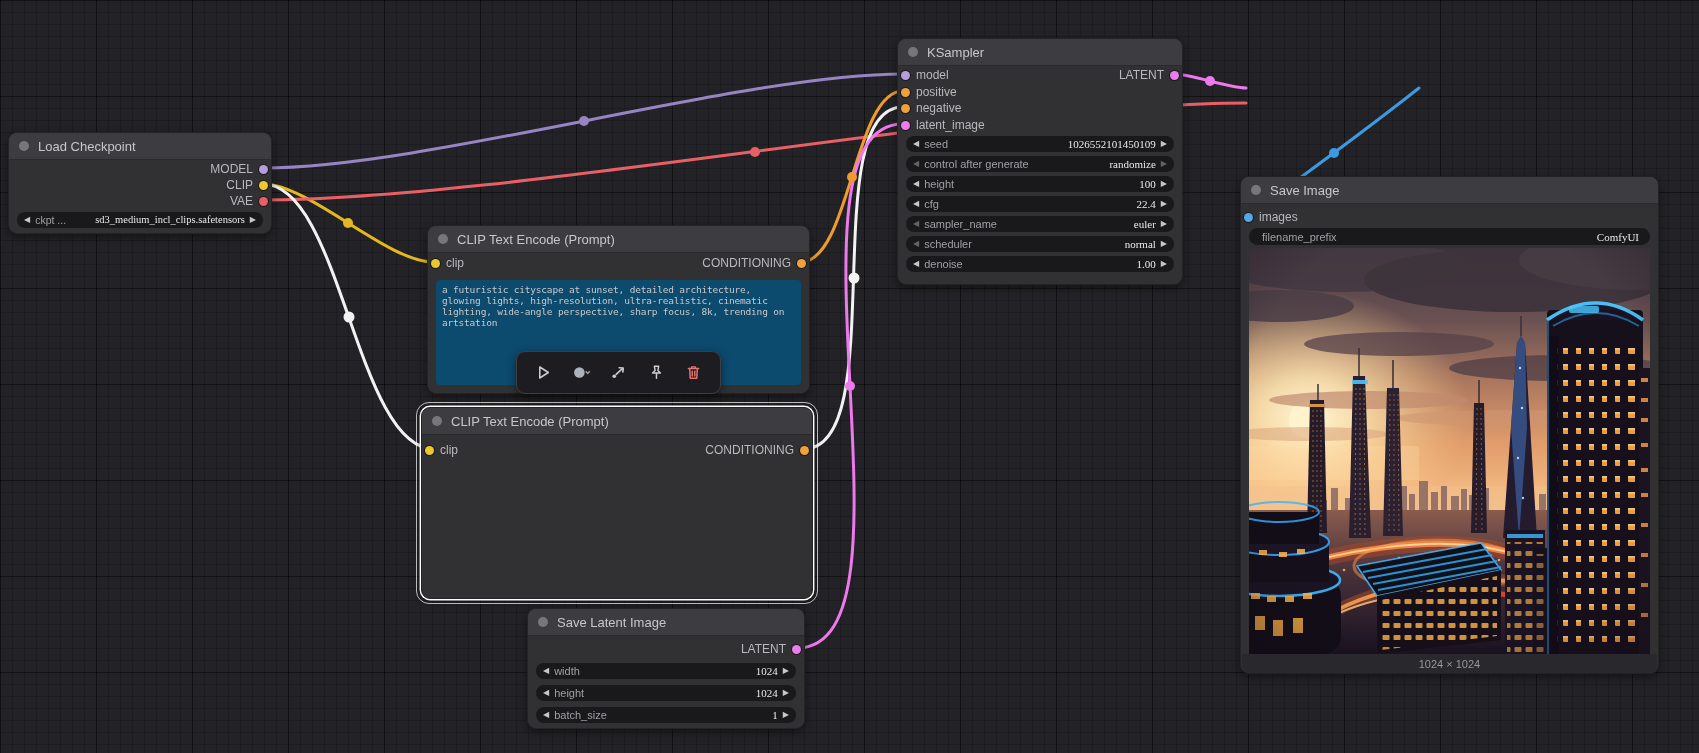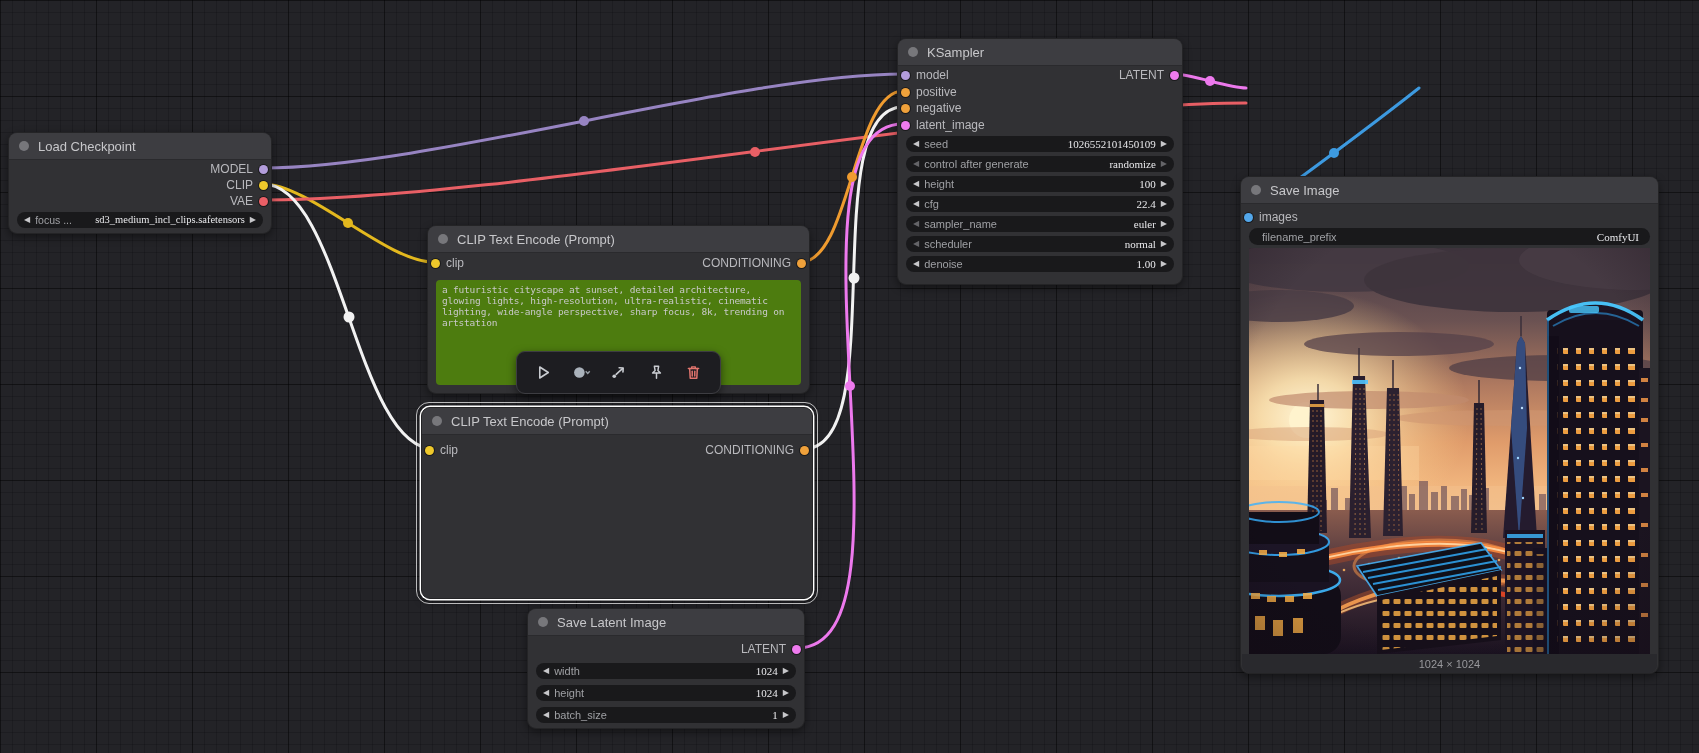--- a/index.html
+++ b/index.html
@@ -27,21 +27,21 @@
   .pdot{width:9px;height:9px;border-radius:50%;box-shadow:0 0 0 1px rgba(0,0,0,.45);flex:0 0 auto;}
   .c-model{background:#b39ddb;} .c-clip{background:#eec82b;} .c-vae{background:#ea5f66;}
   .c-cond{background:#efa13b;} .c-latent{background:#ee7bee;} .c-image{background:#53a7ea;}
   .widget{position:absolute;left:8px;right:8px;height:16px;border-radius:9px;
     background:#19191b;display:flex;align-items:center;gap:5px;padding:0 7px;
     font-size:11px;line-height:16px;}
   .warr{color:#c7c7ca;font-size:8px;flex:0 0 auto;}
   .warr.dim{color:#646468;}
   .wlabel{color:#9fa0a4;overflow:hidden;white-space:nowrap;}
   .wvalue{margin-left:auto;color:#e9e9ec;white-space:nowrap;font-family:Liberation Serif, serif;}
-  .ptext{position:absolute;left:8px;right:8px;background:#4d7c0f;border-radius:4px;
+  .ptext{position:absolute;left:8px;right:8px;background:#0c4a6e;border-radius:4px;
     color:#c9c9c9;font-family:"DejaVu Sans Mono",monospace;font-size:9.5px;
     line-height:11px;letter-spacing:-.2px;padding:4px 6px;white-space:pre-wrap;overflow:hidden;}
   .node.selected{box-shadow:0 0 0 1.4px #fff,0 3px 9px rgba(0,0,0,.45);}
   .node.selected::after{content:"";position:absolute;inset:-6px;border:1px solid rgba(255,255,255,.7);
     border-radius:13px;pointer-events:none;}
   .seltoolbar{position:absolute;left:516px;top:351px;width:203px;height:41px;z-index:6;
     background:#1d1d21;border:1px solid #3d3d42;border-radius:9px;
     display:flex;align-items:center;justify-content:space-evenly;
     box-shadow:0 3px 8px rgba(0,0,0,.5);}
   .tbtn{width:22px;height:22px;display:flex;align-items:center;justify-content:center;cursor:pointer;}
@@ -88,21 +88,21 @@
     <div class="port out" style="top:44px">
         <span>CLIP</span>
         <i class="pdot c-clip"></i>
       </div>
     <div class="port out" style="top:60px">
         <span>VAE</span>
         <i class="pdot c-vae"></i>
       </div>
     <div class="widget" style="top:79px;font-size:10.5px">
       <span class="warr">◀</span>
-      <span class="wlabel">focus ...</span>
+      <span class="wlabel">ckpt ...</span>
       <span class="wvalue">sd3_medium_incl_clips.safetensors</span>
       <span class="warr">▶</span>
     </div>
   </div>
 
   <div class="node" style="left:427px;top:225px;width:381px;height:167px">
     <div class="ntitle">
       <span class="ndot"></span>
       <span class="ttext">CLIP Text Encode (Prompt)</span>
     </div>

